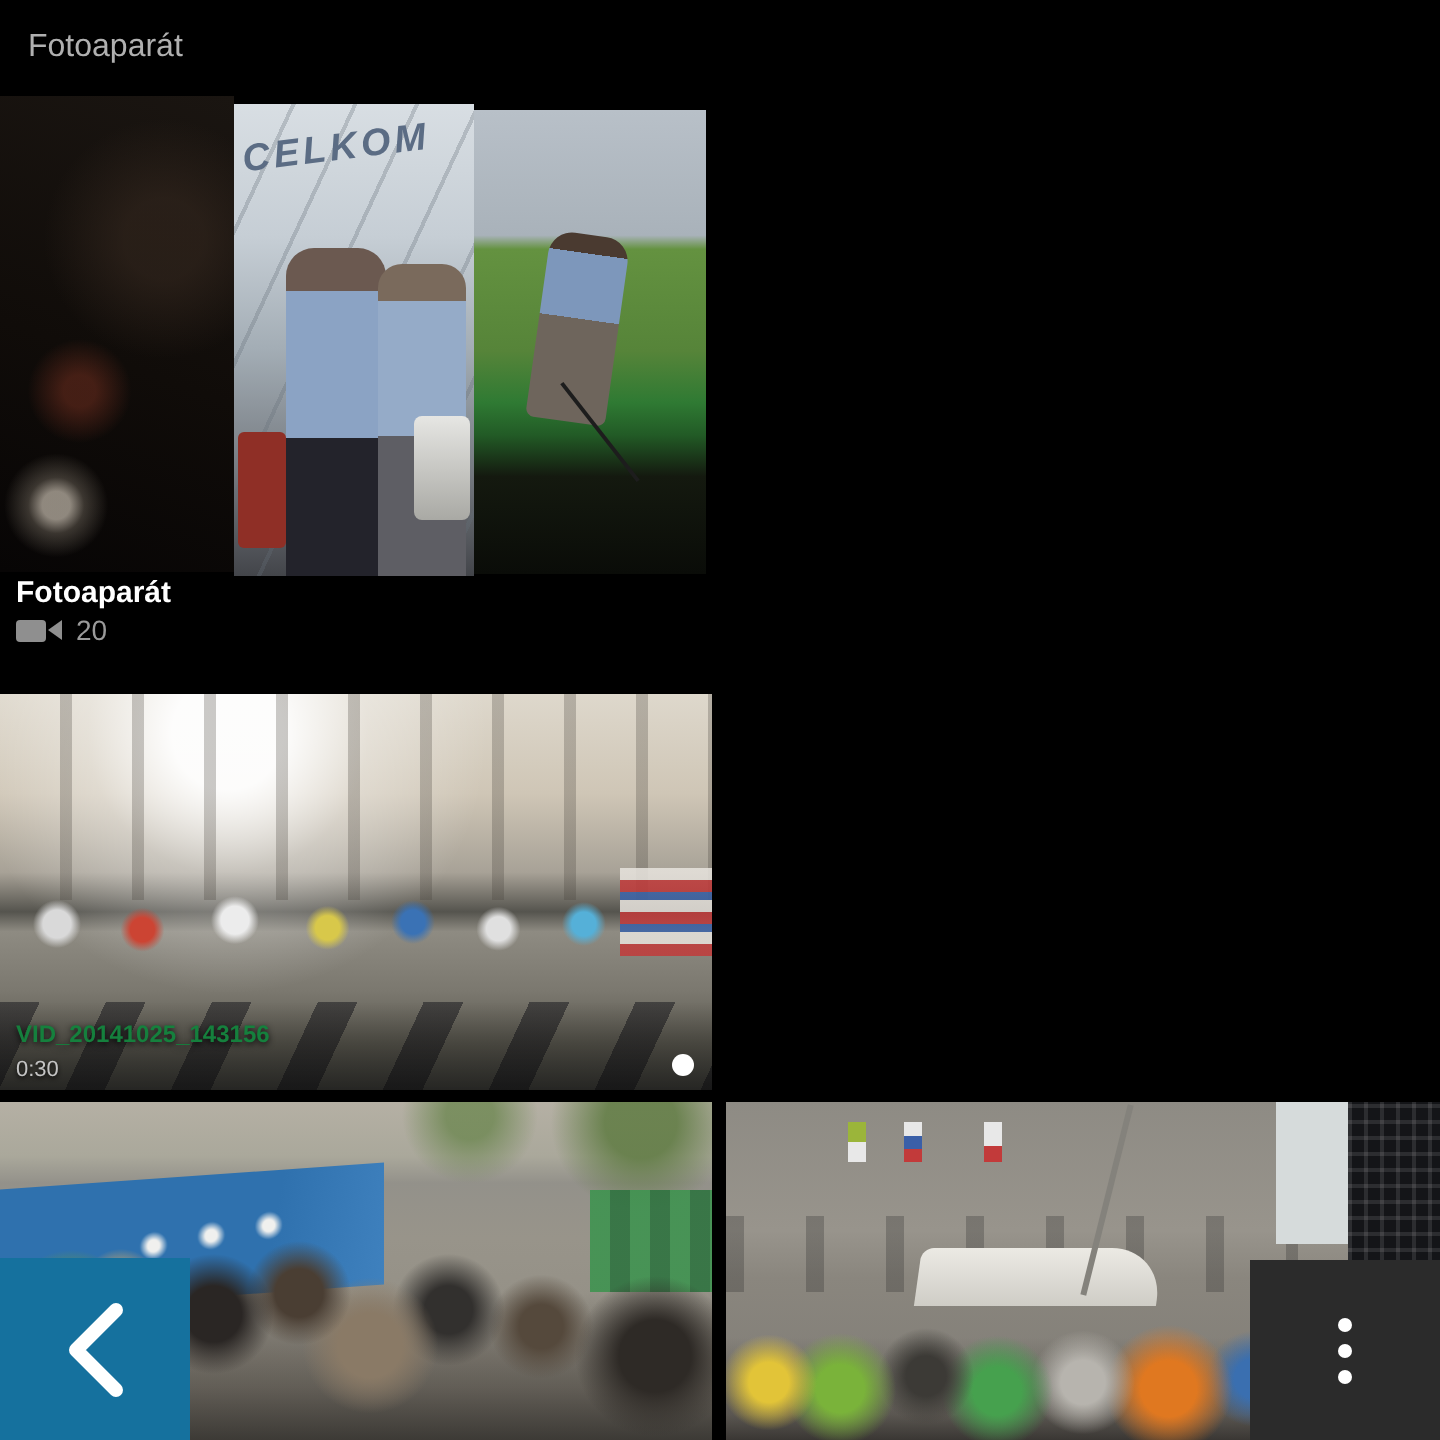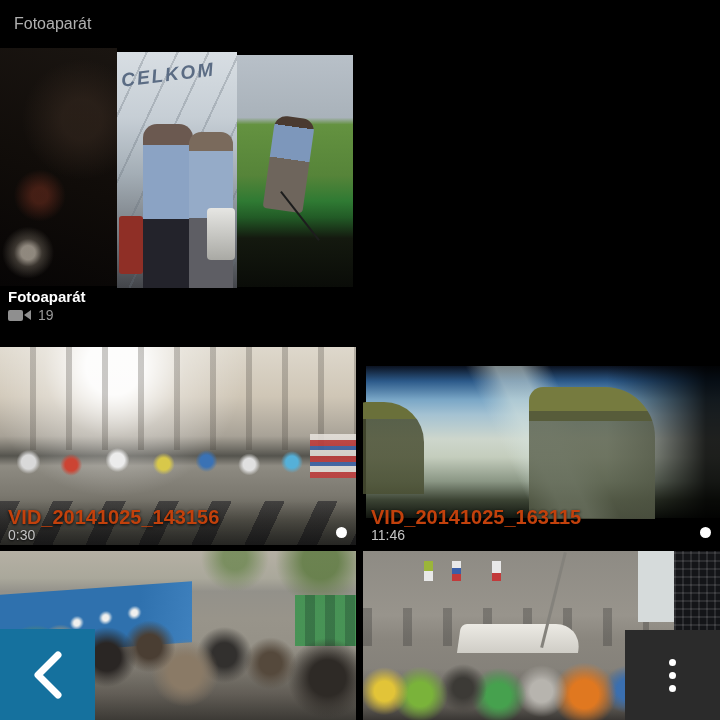--- a/index.html
+++ b/index.html
@@ -75,23 +75,23 @@
       background:
         linear-gradient(65deg, transparent 40%, rgba(215,228,222,.55) 47% 53%, transparent 60%),
         linear-gradient(90deg, rgba(0,0,0,0) 68%, rgba(0,0,0,.85) 96%),
         linear-gradient(180deg,#0b1220 0%,#2c5a8a 10%,#79a6c6 22%,#a4c2d2 32%,#cdd6cc 48%,#c4cdbd 60%,#8a9684 76%,#3c4434 88%,#11150f 100%);}
   .hut1{left:-8px;top:24%;width:66px;height:92px;border-radius:8px 40px 0 0;
       background:linear-gradient(180deg,#6a703a 0 18%,rgba(74,79,51,.85) 18% 100%);}
   .hut2{left:46%;top:14%;width:126px;height:132px;border-radius:14px 50px 0 0;
       background:linear-gradient(180deg,#767b3f 0 18%,#575c3a 18% 26%,rgba(88,94,74,.8) 26% 100%);}
 
   .meta-overlay{position:absolute;left:8px;bottom:2px;z-index:3;}
-  .video-name{font-size:20px;font-weight:bold;color:#c2410c;line-height:20px;
+  .video-name{font-size:12px;font-weight:bold;color:#15803d;line-height:20px;
       text-shadow:0 1px 3px rgba(0,0,0,.9);}
-  .video-duration{font-size:14px;color:#c4c4c4;line-height:16px;
+  .video-duration{font-size:11px;color:#c4c4c4;line-height:16px;
       text-shadow:0 1px 2px rgba(0,0,0,.9);}
   .scrim{position:absolute;left:0;right:0;bottom:0;height:44px;z-index:2;
       background:linear-gradient(180deg, rgba(0,0,0,0), rgba(0,0,0,.45));}
   .status-dot{position:absolute;width:11px;height:11px;border-radius:50%;background:#fff;
       right:9px;bottom:7px;z-index:3;}
 
   
   .tileC{left:0;top:551px;width:356px;height:169px;}
   .tileC .photo{position:absolute;inset:0;
       background:
@@ -177,49 +177,38 @@
       <div class="abs club"></div>
     </div>
   </div>
 
   <div class="abs album-name">Fotoaparát</div>
   <div class="abs album-meta">
     <span style="display:flex;align-items:center;">
       <span class="cam-body"></span>
         <span class="cam-lens"></span>
     </span>
-    <span class="album-count">19</span>
+    <span class="album-count">20</span>
   </div>
 
   <div class="tile tileA">
     <div class="photo">
       <div class="bldg"></div>
       <div class="runners"></div>
       <div class="barrier"></div>
       <div class="shadows"></div>
     </div>
     <div class="scrim"></div>
     <div class="meta-overlay">
       <div class="video-name">VID_20141025_143156</div>
       <div class="video-duration">0:30</div>
     </div>
     <div class="status-dot"></div>
   </div>
 
-  <div class="tile tileB">
-    <div class="screen">
-      <div class="abs hut1"></div>
-      <div class="abs hut2"></div>
-    </div>
-    <div class="meta-overlay">
-      <div class="video-name">VID_20141025_163115</div>
-      <div class="video-duration">11:46</div>
-    </div>
-    <div class="status-dot"></div>
-  </div>
 
   <div class="tile tileC">
     <div class="photo">
       <div class="mat"></div>
       <div class="fence"></div>
       <div class="heads"></div>
     </div>
   </div>
 
   <div class="tile tileD">

